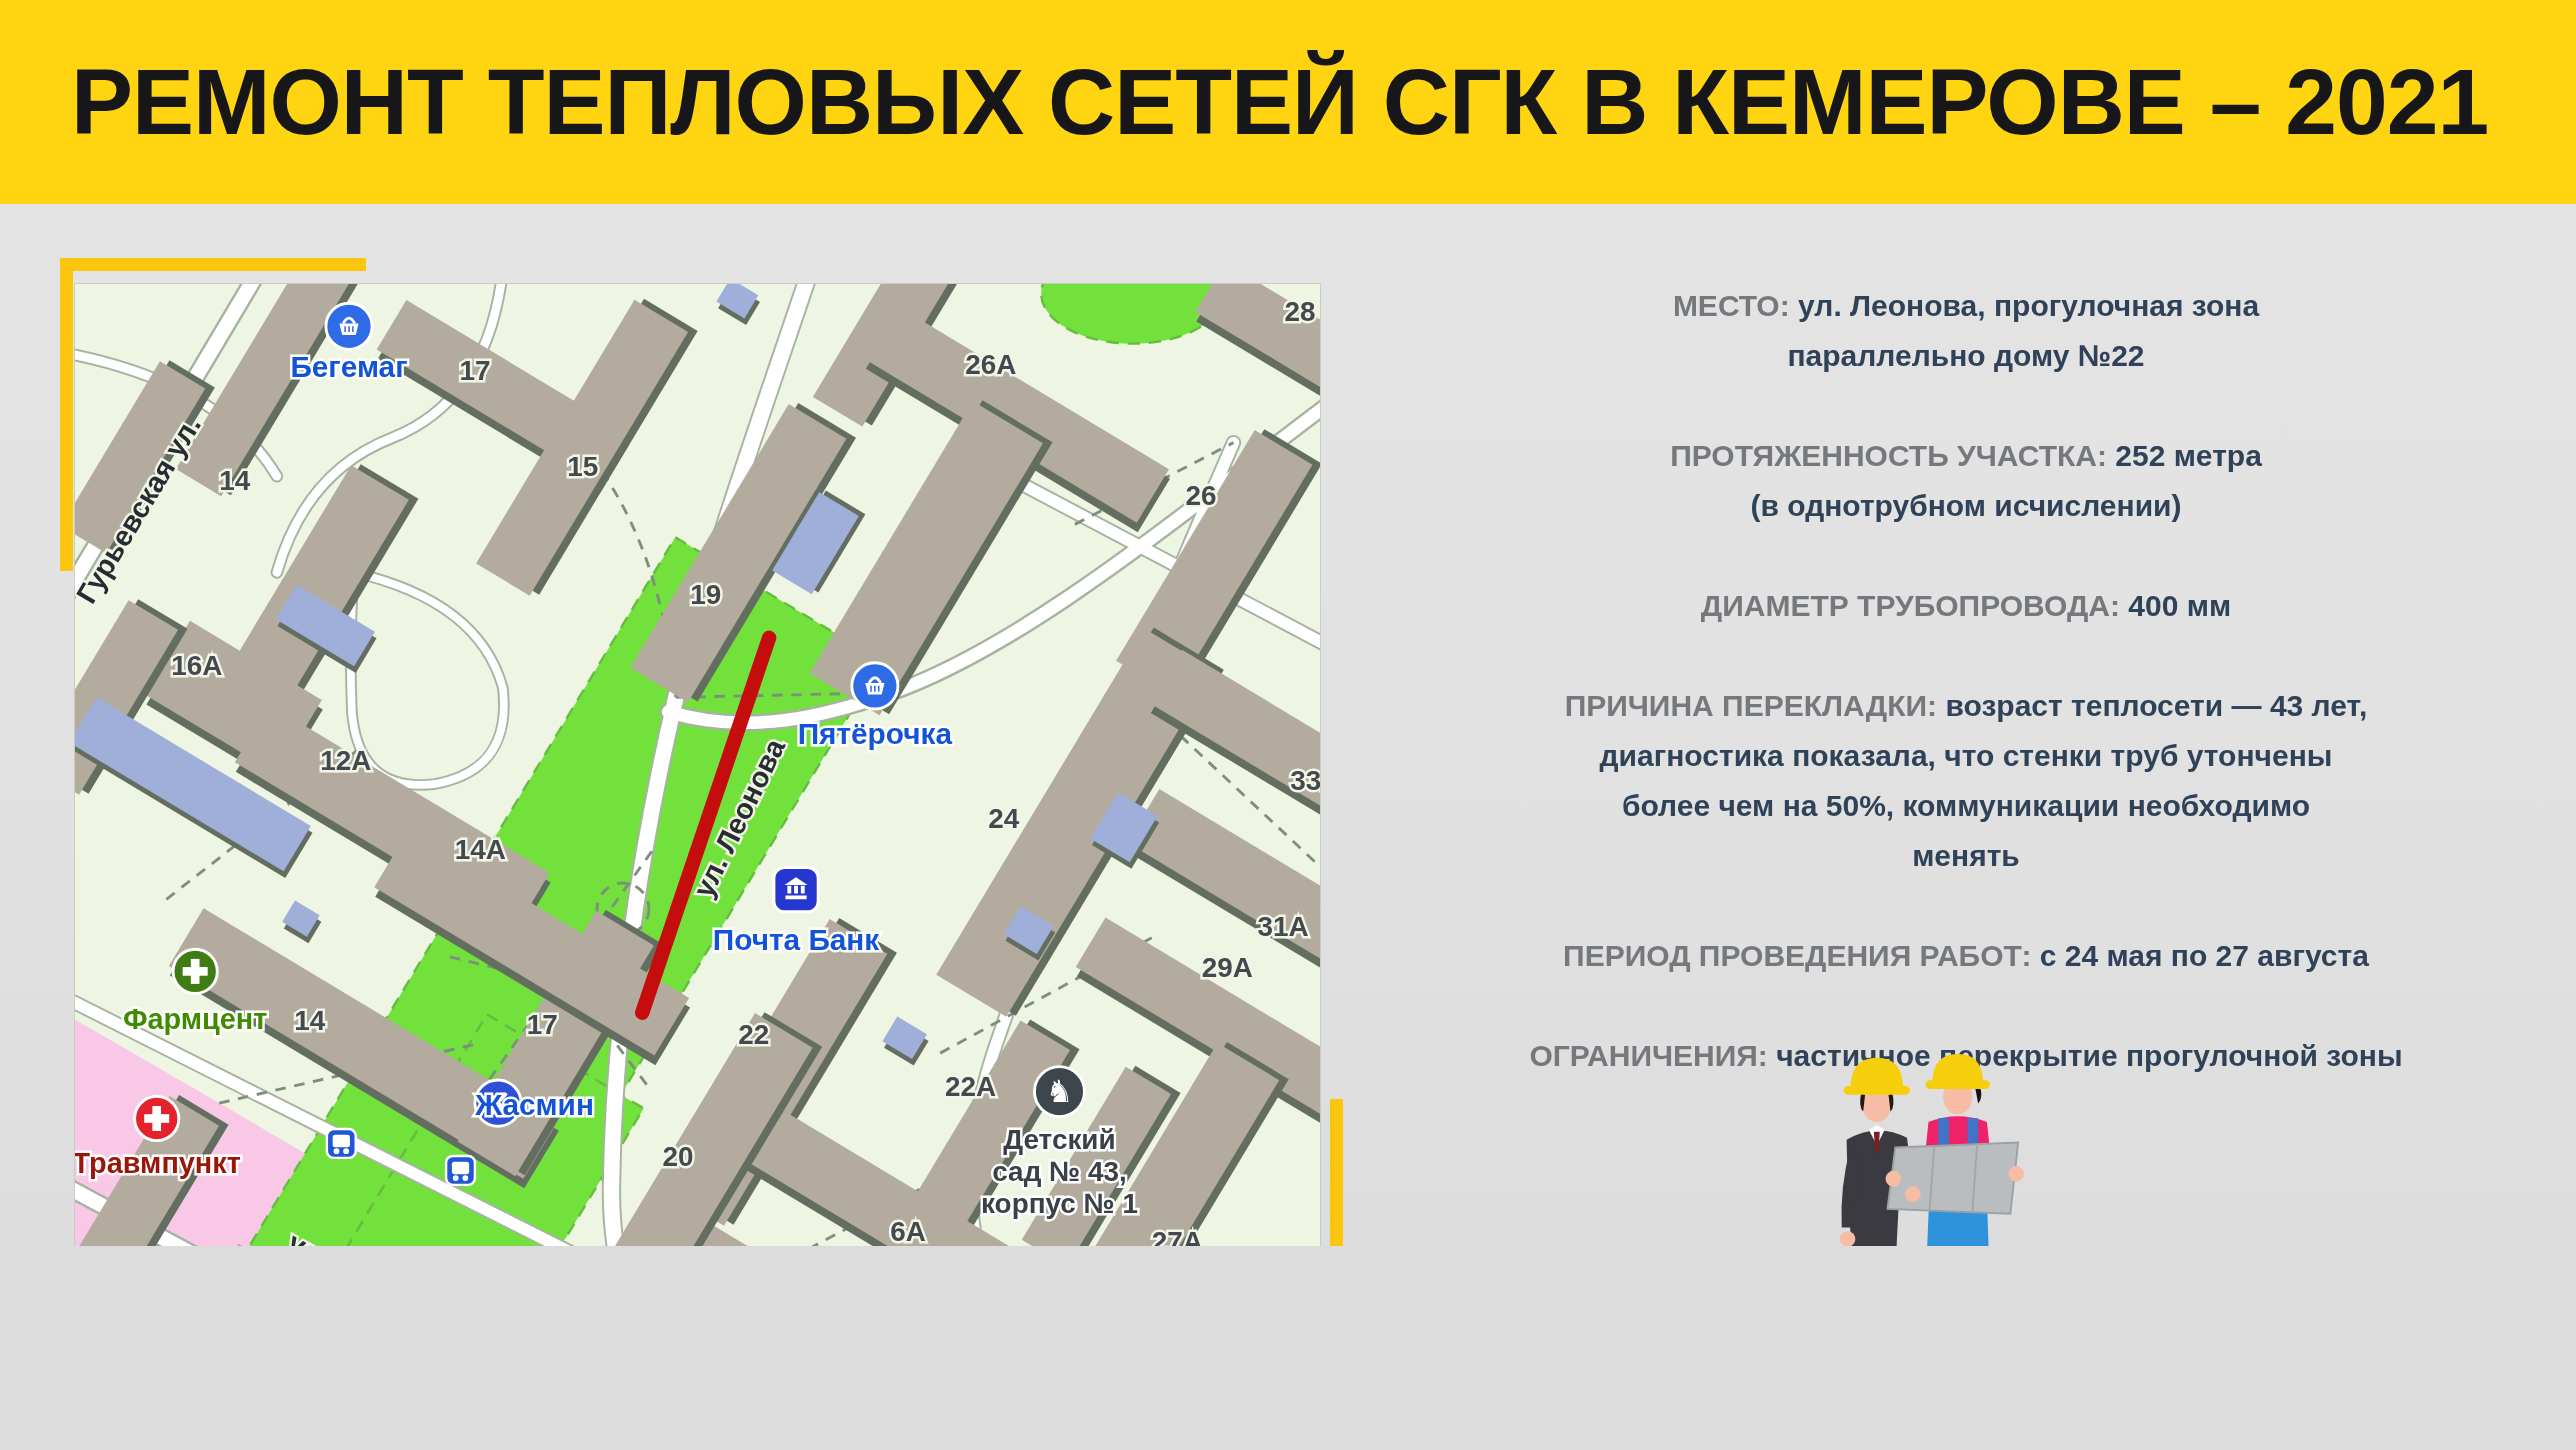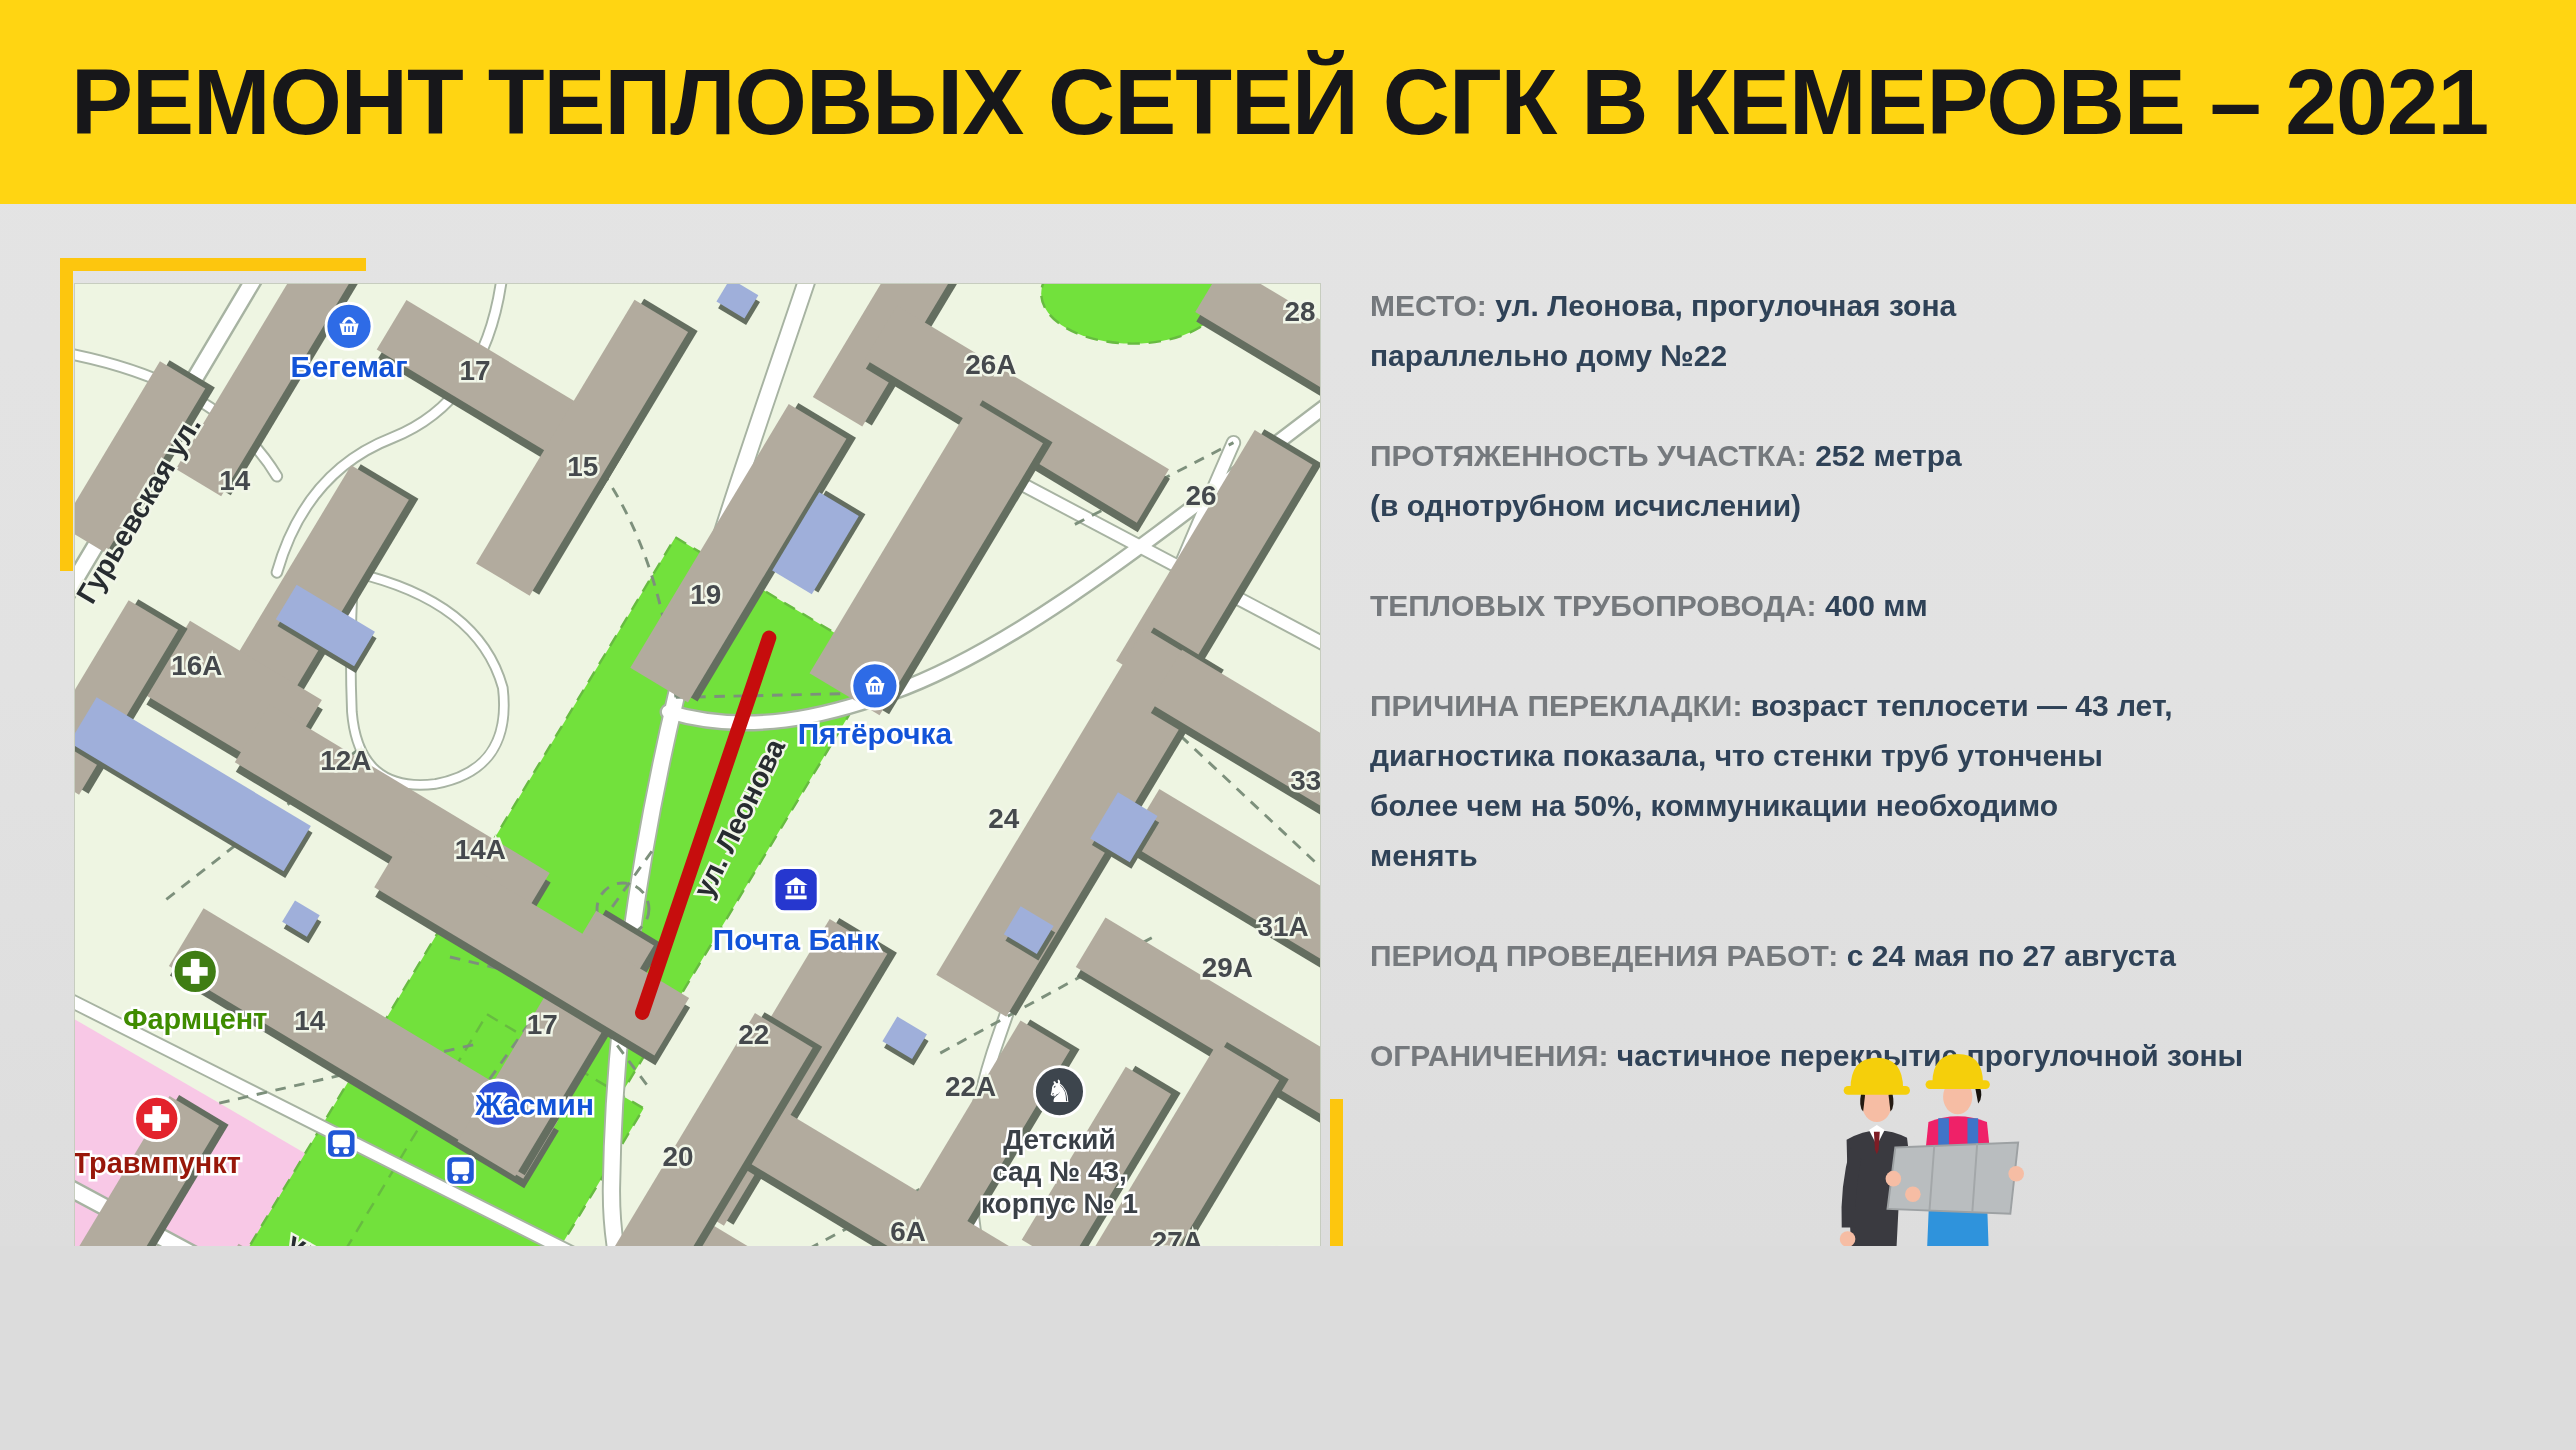--- a/index.html
+++ b/index.html
@@ -1,18 +1,18 @@
 <!DOCTYPE html>
 <html><head>
 <meta charset="utf-8">
 <style>
   html,body{margin:0;padding:0;background:#dcdcdc;}
   .page{position:relative;width:2576px;height:1246px;overflow:hidden;
         background:linear-gradient(180deg,#e4e4e4 0%,#e2e2e2 55%,#dddddd 100%);
-        font-family:"Liberation Sans", sans-serif;}
+        font-family:"Liberation Sans", sans-serif;text-align:center;}
   
   .banner{position:absolute;left:0;top:0;width:2576px;height:204px;background:#ffd512;
           display:flex;align-items:center;}
   .banner h1{margin:0;padding-left:71px;font-size:93px;font-weight:800;letter-spacing:-1px;
              color:#17171a;white-space:nowrap;}
   
   .br{position:absolute;background:#fdc60e;}
   .br.tl-h{left:60px;top:258px;width:306px;height:12.5px;}
   .br.tl-v{left:60px;top:258px;width:12.5px;height:313px;}
   .br.br-h{left:1037px;top:1399px;width:306px;height:12.5px;}
@@ -397,21 +397,21 @@
   <section class="info">
     <p class="ib">
       <span class="ln"><span class="lbl">МЕСТО:</span> <span class="val">ул. Леонова, прогулочная зона</span></span>
       <span class="ln"><span class="val">параллельно дому №22</span></span>
     </p>
     <p class="ib">
       <span class="ln"><span class="lbl">ПРОТЯЖЕННОСТЬ УЧАСТКА:</span> <span class="val">252 метра</span></span>
       <span class="ln"><span class="val">(в однотрубном исчислении)</span></span>
     </p>
     <p class="ib">
-      <span class="ln"><span class="lbl">ТЕПЛОВЫХ ТРУБОПРОВОДА:</span> <span class="val">400 мм</span></span>
+      <span class="ln"><span class="lbl">ДИАМЕТР ТРУБОПРОВОДА:</span> <span class="val">400 мм</span></span>
     </p>
     <p class="ib">
       <span class="ln"><span class="lbl">ПРИЧИНА ПЕРЕКЛАДКИ:</span> <span class="val">возраст теплосети — 43 лет,</span></span>
       <span class="ln"><span class="val">диагностика показала, что стенки труб утончены</span></span>
       <span class="ln"><span class="val">более чем на 50%, коммуникации необходимо</span></span>
       <span class="ln"><span class="val">менять</span></span>
     </p>
     <p class="ib">
       <span class="ln"><span class="lbl">ПЕРИОД ПРОВЕДЕНИЯ РАБОТ:</span> <span class="val">с 24 мая по 27 августа</span></span>
     </p>

